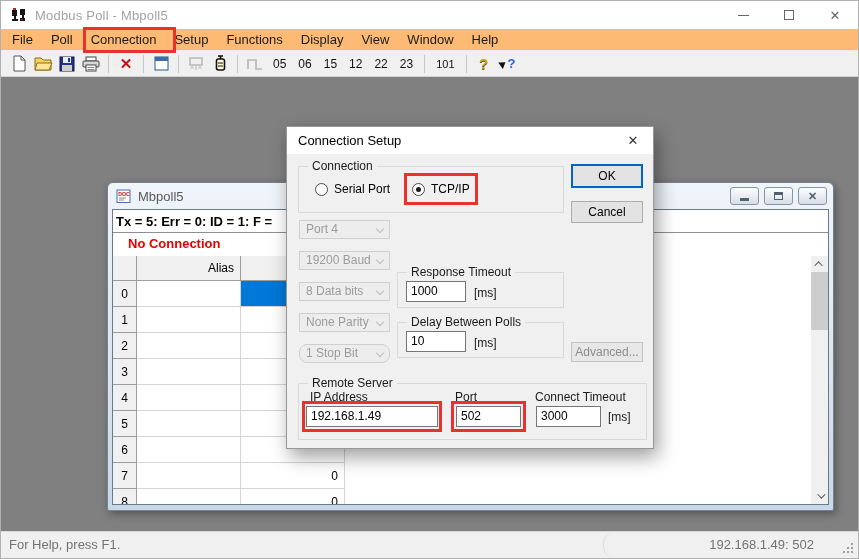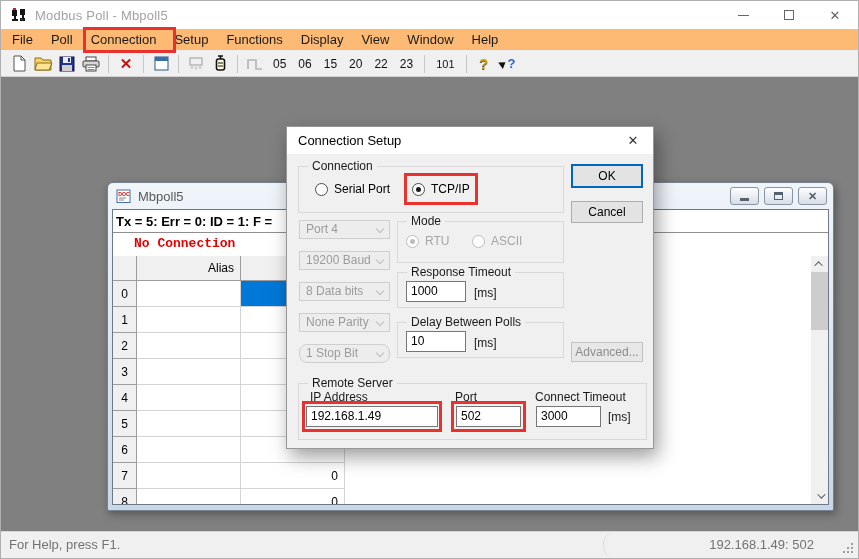--- a/index.html
+++ b/index.html
@@ -50,21 +50,21 @@
   .mdi-title { font-size:13px; color:#5a5a5a; margin-left:6px; flex:1; }
   .mdi-btn { width:29px; height:18px; margin-left:5px; border:1px solid #8795a5; border-radius:3px;
              background:linear-gradient(#fdfdfe,#d7dee6); display:flex; align-items:center; justify-content:center; }
   .mdi-glyph-min { width:9px; height:3px; background:#54626f; margin-top:7px; }
   .mdi-glyph-restore { width:9px; height:8px; border:1px solid #54626f; border-top:3px solid #54626f; }
   .mdi-btn .x { font-size:11px; font-weight:bold; color:#54626f; line-height:1; }
   .mdi-content { position:absolute; left:4px; right:4px; top:26px; bottom:5px; background:#fff;
                  border:1px solid #6b7988; overflow:hidden; }
   .tx-line { height:23px; border-bottom:1px solid #8f8f8f; font-size:13px; font-weight:bold; color:#000;
              line-height:23px; padding-left:3px; white-space:nowrap; overflow:hidden; }
-  .noconn-line { height:22px; font-size:13px; font-weight:bold; color:#e60000; line-height:22px; padding-left:21px;font-family:Liberation Mono, monospace; }
+  .noconn-line { height:22px; font-size:13px; font-weight:bold; color:#e60000; line-height:22px; padding-left:15px; }
 
   .gridarea { position:absolute; left:0; right:0; top:46px; bottom:0; overflow:hidden; }
   .grow { display:flex; }
   .gcell { border-right:1px solid #d4d4d4; border-bottom:1px solid #d4d4d4; height:26px;
            font-size:12px; color:#000; background:#fff; }
   .ghead .gcell { background:#f0f0f0; border-right:1px solid #9d9d9d; border-bottom:1px solid #9d9d9d; height:25px; }
   .c-num { width:24px; text-align:center; line-height:26px; background:#f0f0f0;
            border-right:1px solid #9d9d9d; border-bottom:1px solid #9d9d9d; }
   .c-alias { width:104px; text-align:right; padding-right:6px; line-height:26px; }
   .ghead .c-alias { line-height:25px; }
@@ -229,21 +229,21 @@
     </div>
     <div class="tsep"></div>
     <div class="tbtn">
       <svg width="16" height="13" viewBox="0 0 16 13">
           <path d="M1 12V3h8v9h6" fill="none" stroke="#b5b5b5" stroke-width="1.6"></path>
         </svg>
     </div>
     <div class="tbtn tnum">05</div>
     <div class="tbtn tnum">06</div>
     <div class="tbtn tnum">15</div>
-    <div class="tbtn tnum">20</div>
+    <div class="tbtn tnum">12</div>
     <div class="tbtn tnum">22</div>
     <div class="tbtn tnum">23</div>
     <div class="tsep"></div>
     <div class="tbtn tnum" style="font-size:11px">101</div>
     <div class="tsep"></div>
     <div class="tbtn">
         <span class="t-help">?</span>
       </div>
     <div class="tbtn t-chelp">
         <span class="arrow"></span>
@@ -362,31 +362,20 @@
 
         <div class="btn default" style="left:284px; top:10px; width:72px; height:24px;text-align:center;">OK</div>
         <div class="btn" style="left:284px; top:47px; width:72px; height:22px;">Cancel</div>
 
         <div class="combo" style="left:12px; top:66px;"><span>Port 4</span><span class="cchev"></span></div>
         <div class="combo" style="left:12px; top:97px;"><span>19200 Baud</span><span class="cchev"></span></div>
         <div class="combo" style="left:12px; top:128px;"><span>8 Data bits</span><span class="cchev"></span></div>
         <div class="combo" style="left:12px; top:159px;"><span>None Parity</span><span class="cchev"></span></div>
         <div class="combo" style="left:12px; top:190px;border-radius:8px;"><span>1 Stop Bit</span><span class="cchev"></span></div>
 
-        <div class="group" style="left:110px; top:67px; width:167px; height:42px;">
-          <span class="group-label">Mode</span>
-          <span class="radio disabled" style="position:absolute; left:8px; top:12px;">
-            <span class="rdot on"></span>
-            <span>RTU</span>
-          </span>
-          <span class="radio disabled" style="position:absolute; left:74px; top:12px;">
-            <span class="rdot"></span>
-            <span>ASCII</span>
-          </span>
-        </div>
 
         <div class="group" style="left:110px; top:118px; width:167px; height:36px;">
           <span class="group-label">Response Timeout</span>
           <div class="tinput" style="position:absolute; left:8px; top:8px; width:60px; height:21px;">1000</div>
           <span class="unit" style="left:76px; top:13px;">[ms]</span>
         </div>
 
         <div class="group" style="left:110px; top:168px; width:167px; height:36px;">
           <span class="group-label">Delay Between Polls</span>
           <div class="tinput" style="position:absolute; left:8px; top:8px; width:60px; height:21px;">10</div>

